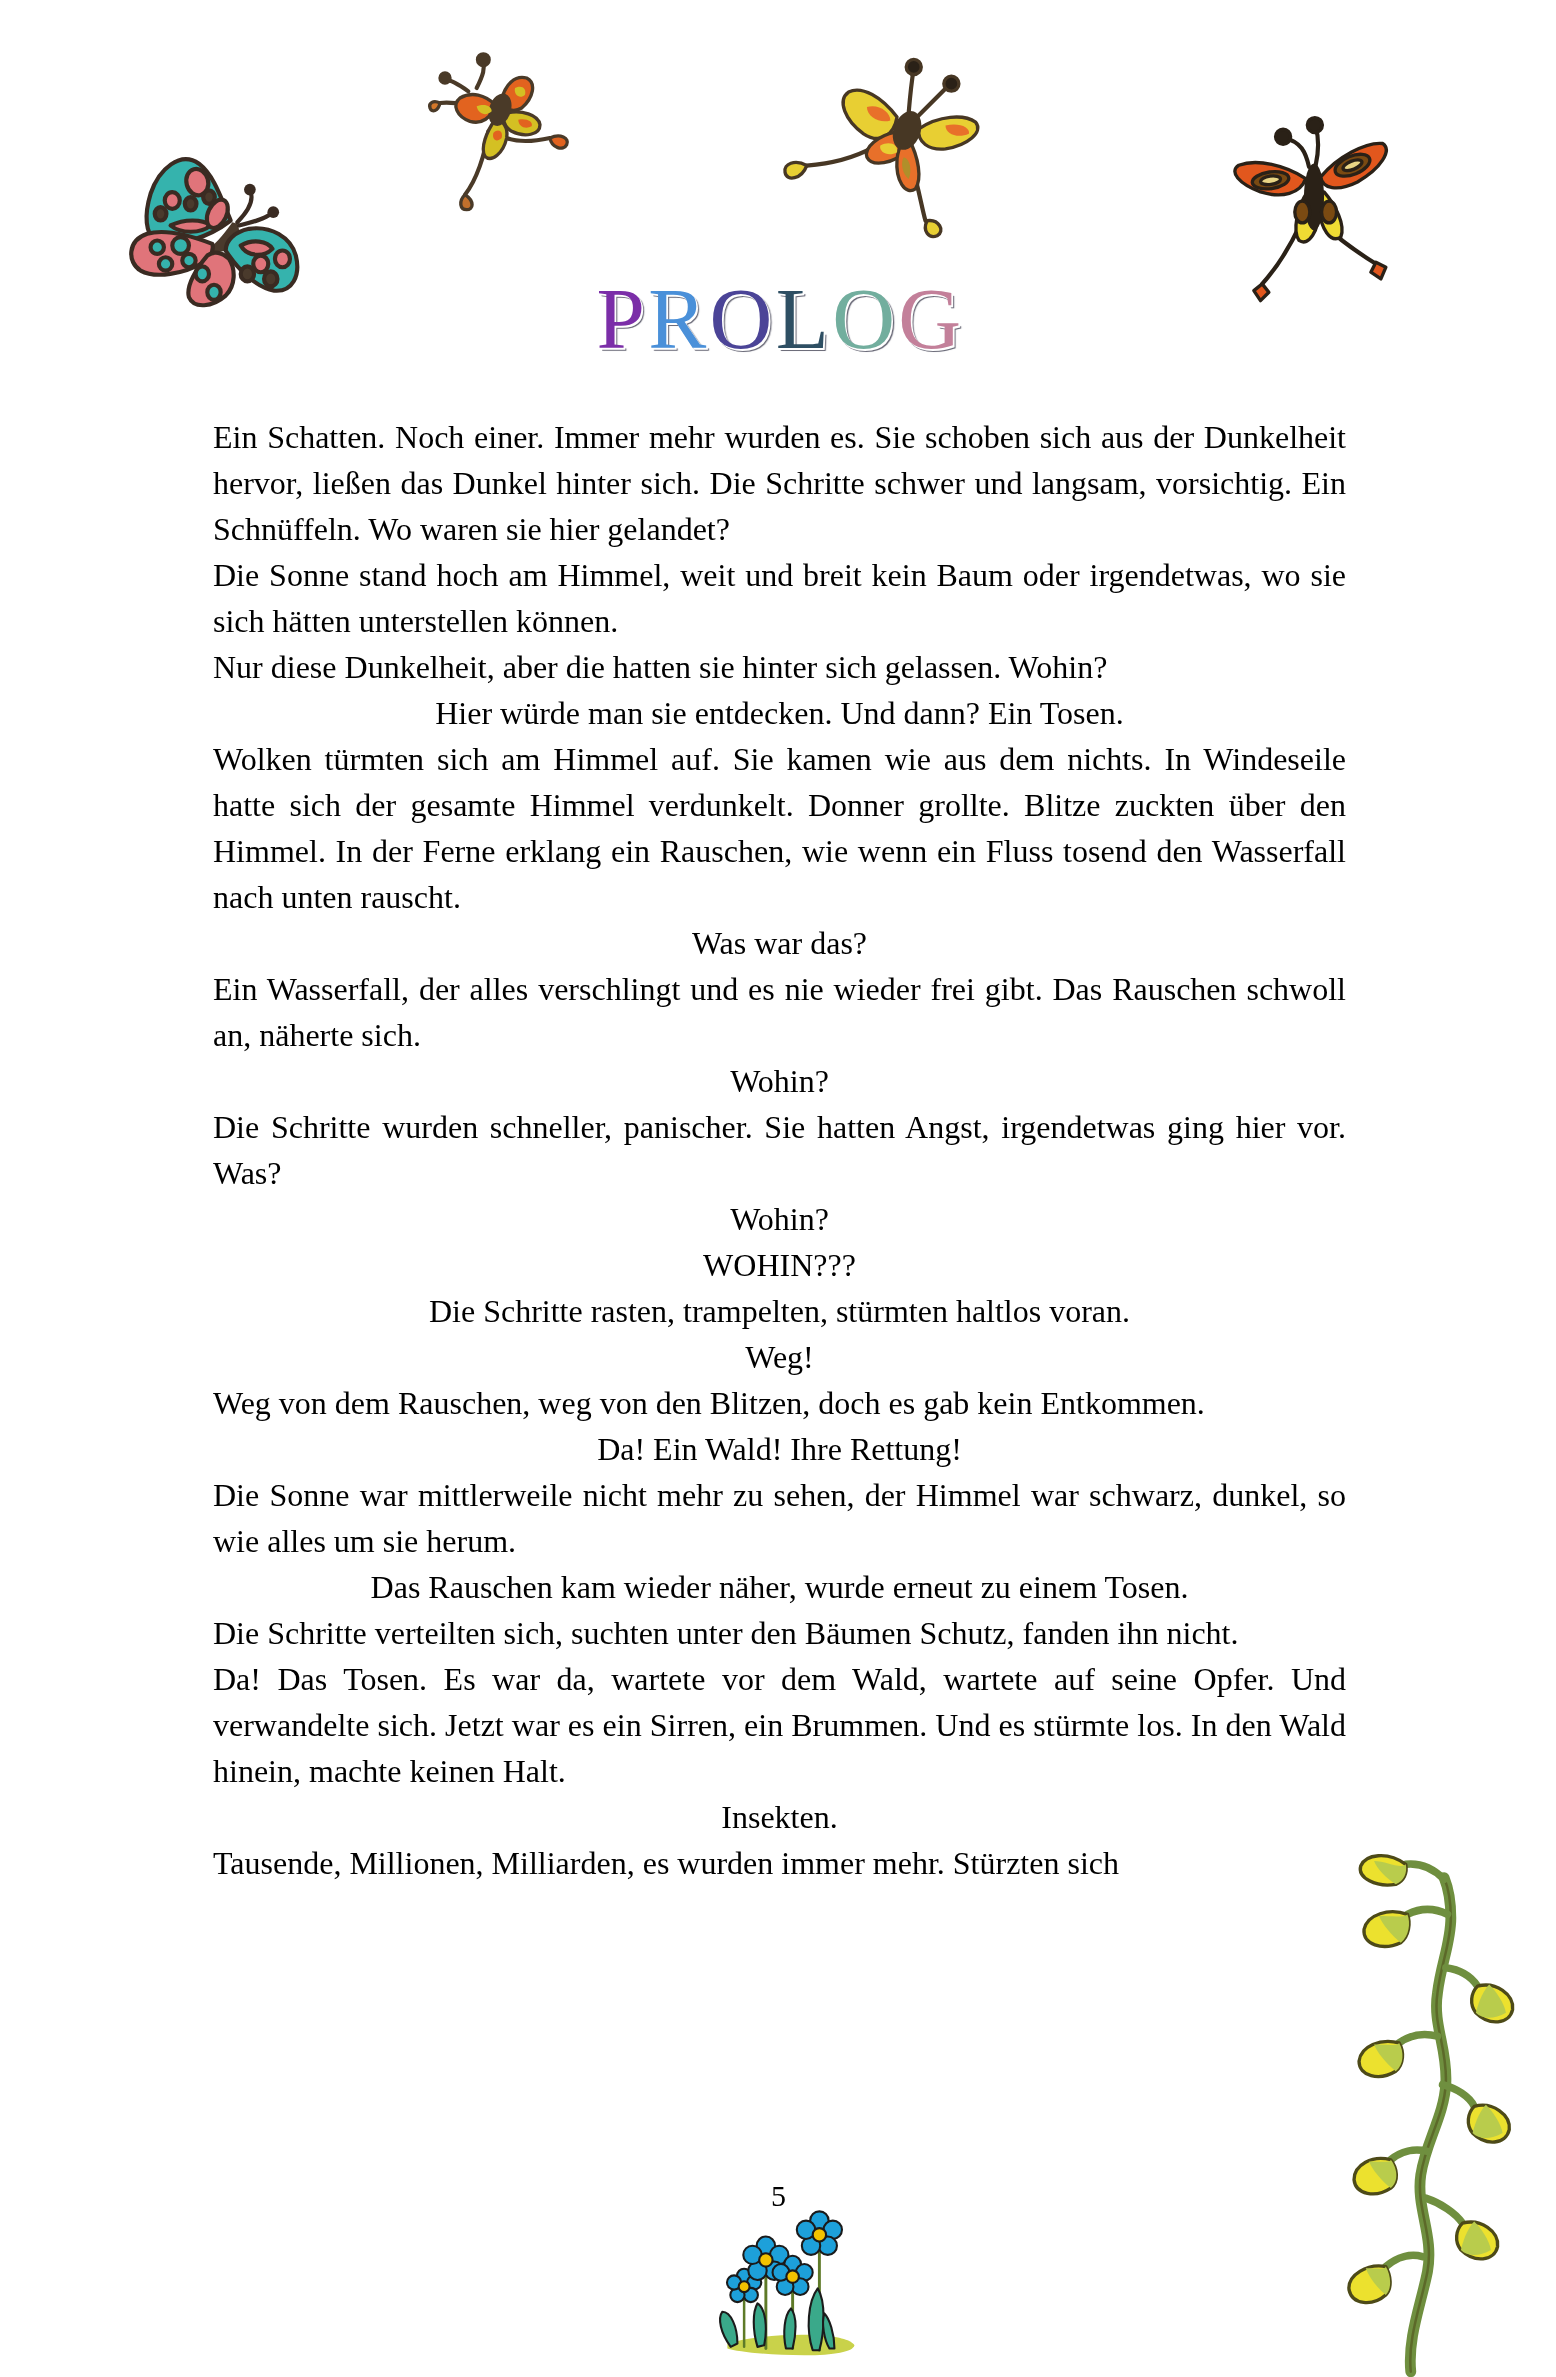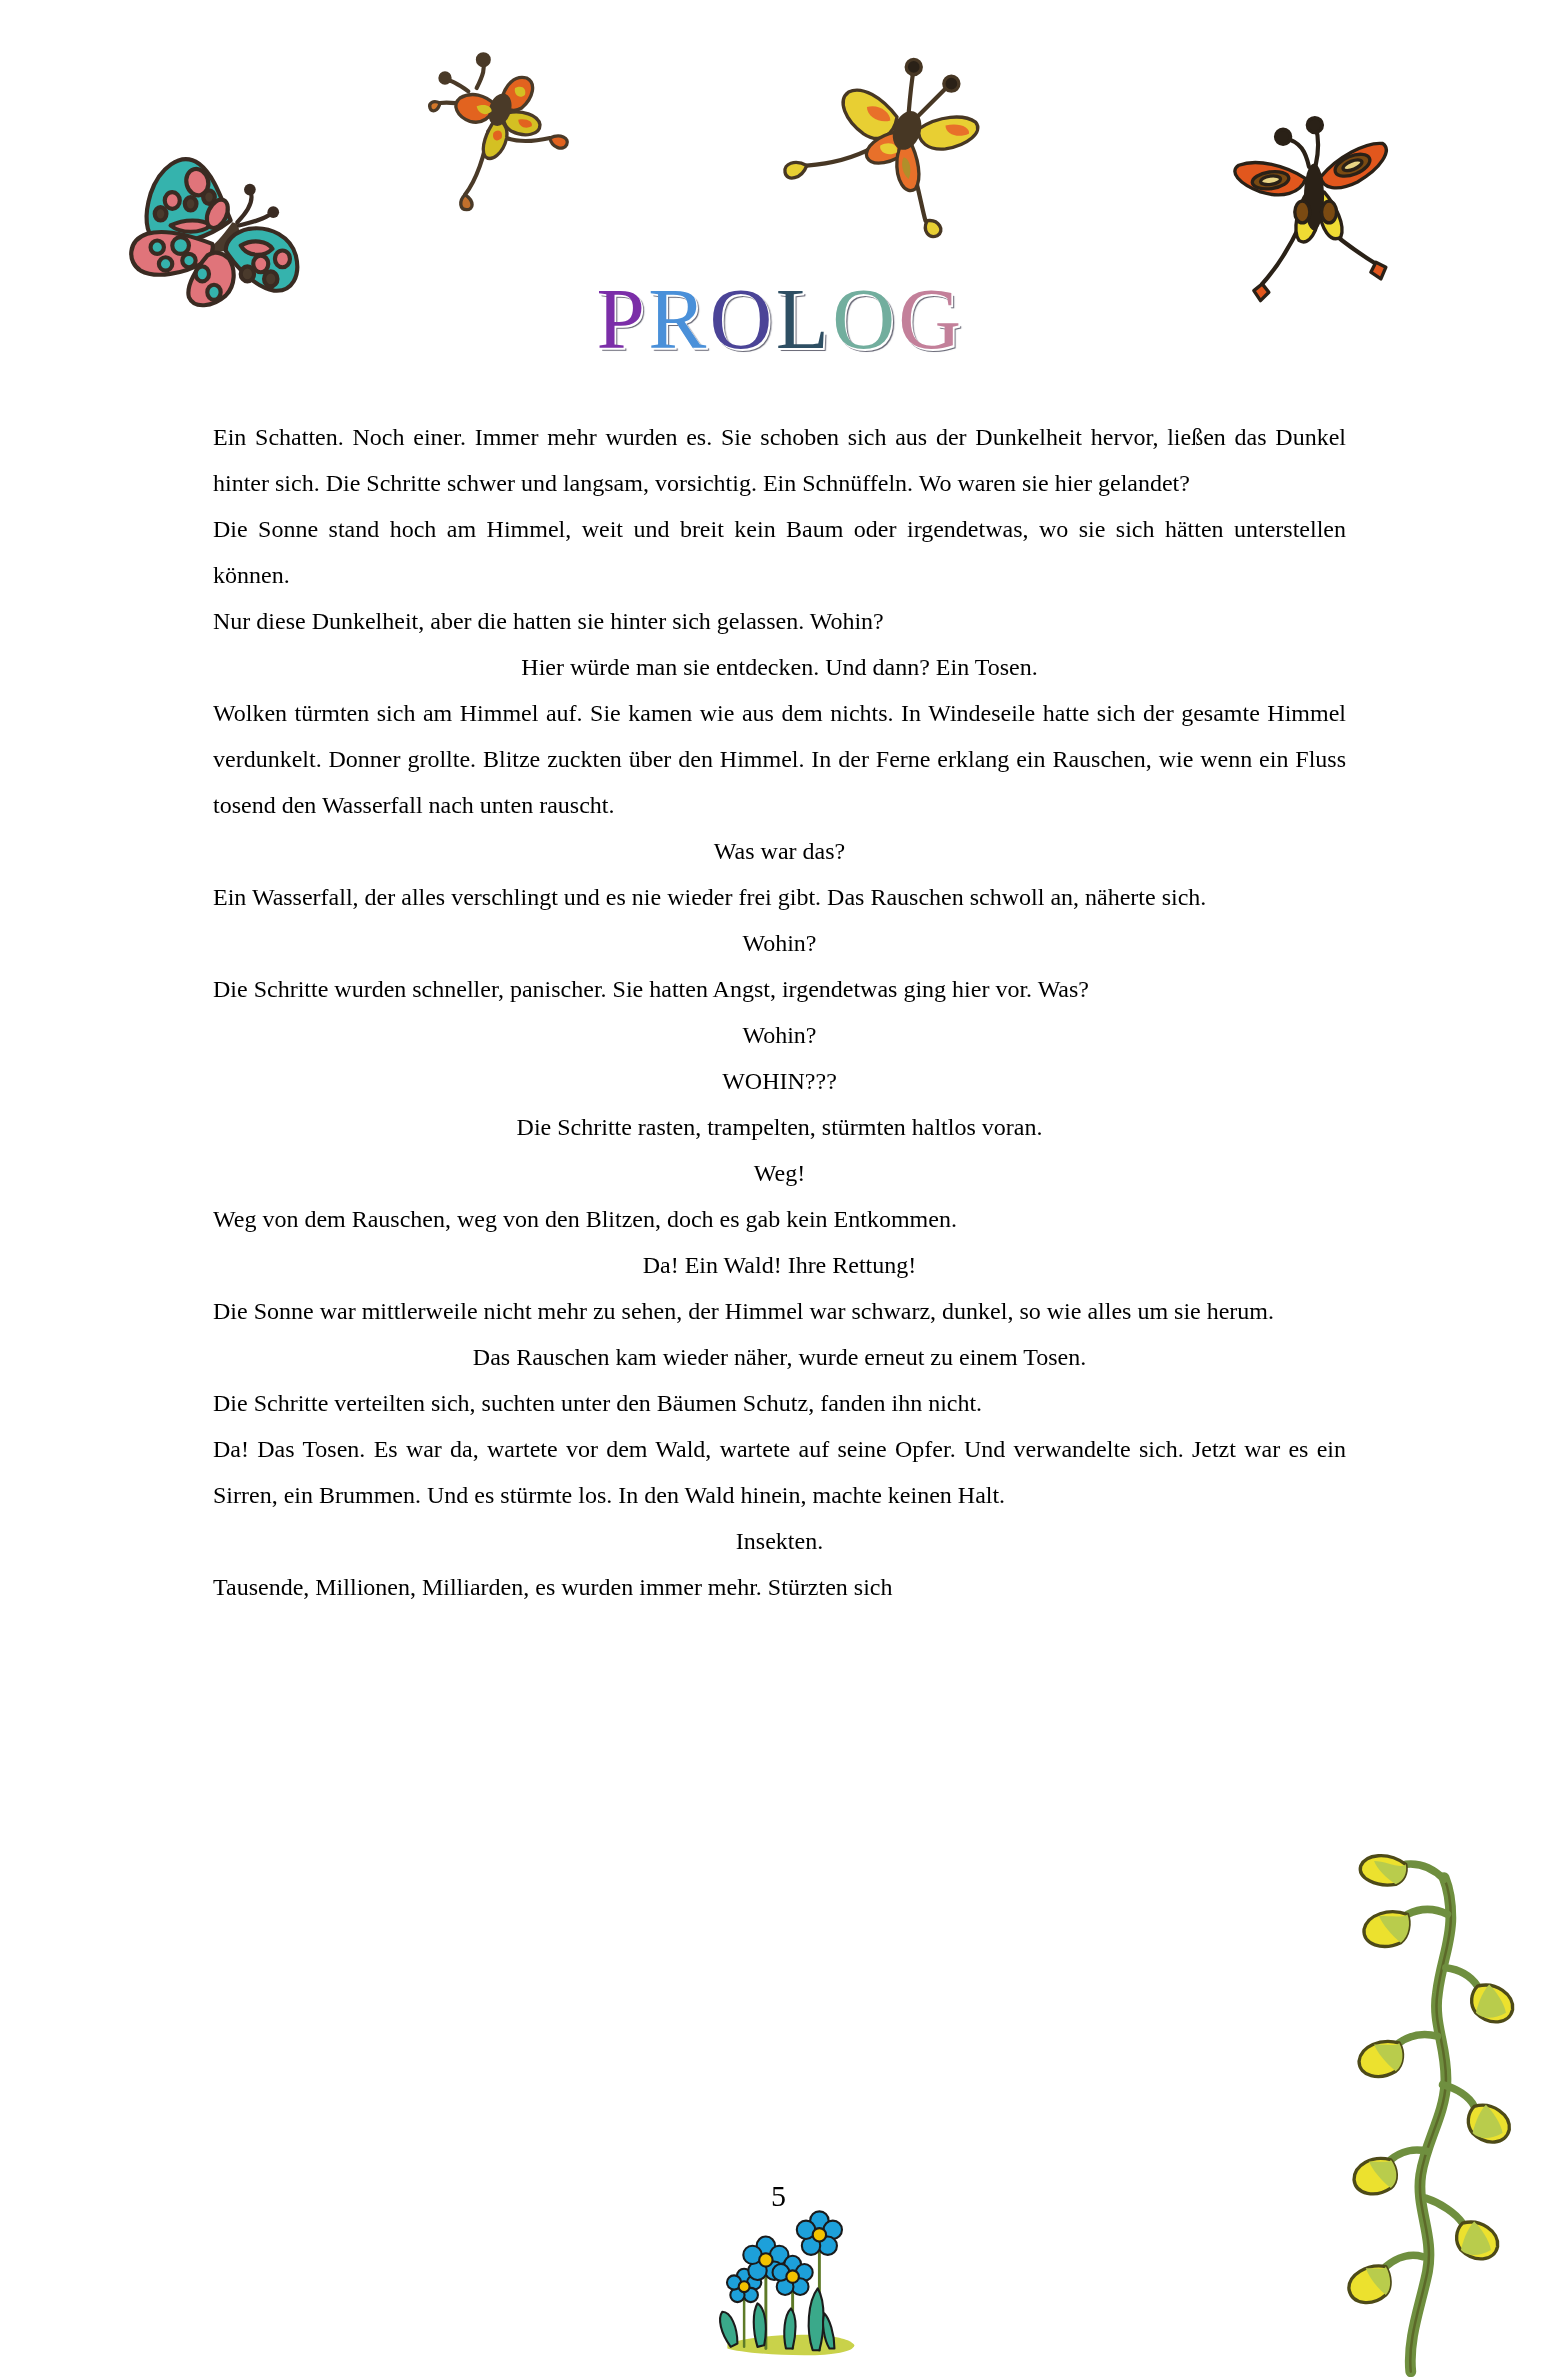--- a/index.html
+++ b/index.html
@@ -63,21 +63,21 @@
 
   
   .body-col {
     position: absolute;
     left: 213px;
     top: 414px;
     width: 1133px;
   }
   .para {
     margin: 0;
-    font-size: 24px;
+    font-size: 32px;
     line-height: 46px;
     color: #000000;
     text-align: justify;
     text-justify: inter-word;
     font-family: "Liberation Serif", "DejaVu Serif", serif;
     -webkit-font-smoothing: antialiased;
   }
   
   .para.short { text-align: center; }
 

